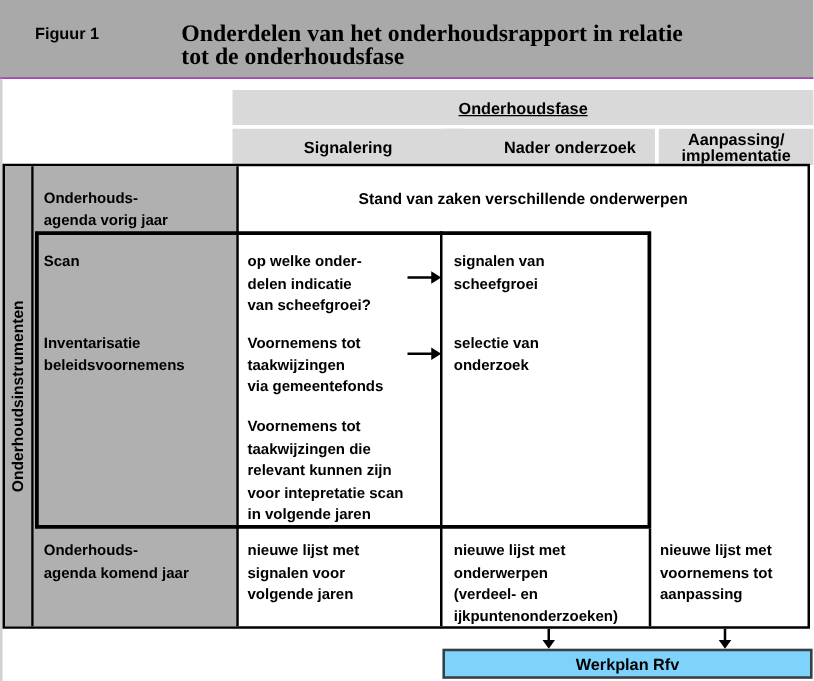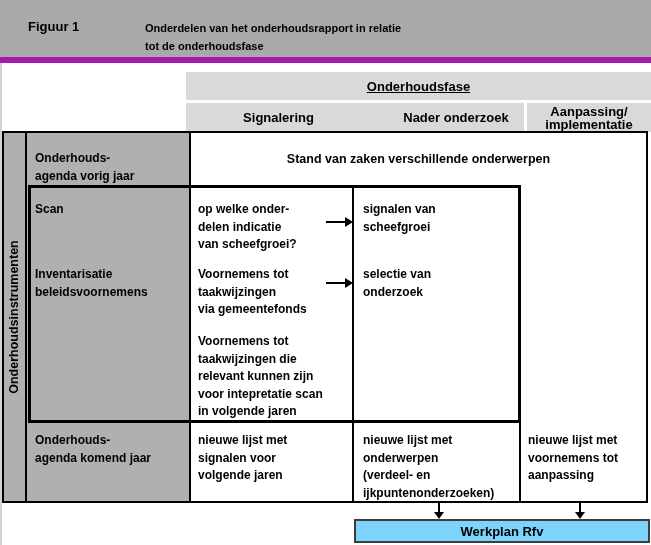--- a/index.html
+++ b/index.html
@@ -7,23 +7,23 @@
   #page {
     position:relative; width:651px; height:545px; overflow:hidden;
     background:#ffffff; color:#000;
     font-family:"Liberation Sans","DejaVu Sans",sans-serif; font-weight:700;
   }
   .abs { position:absolute; }
   .txt { white-space:pre-line; font-size:12px; line-height:17.5px; }
   .ctr { display:flex; align-items:center; justify-content:center; text-align:center; }
 
   
-  .title-band { left:0; top:0; width:651px; height:63px; background:#a9a9a9; border-bottom:6px solid #a21caf; }
+  .title-band { left:0; top:0; width:651px; height:63px; background:#a9a9a9; border-bottom:1px solid #a21caf; }
   .fig-label { left:28px; top:19px; font-size:13px; }
-  .fig-title { left:145px; top:19px; font-size:11px; line-height:18px; white-space:pre-line; }
+  .fig-title { left:145px; top:19px; font-size:19px; line-height:18px; white-space:pre-line;font-family:Liberation Serif, serif; }
   .page-edge { left:0; top:63px; width:2px; height:482px; background:#d2d2d2; }
 
   
   .band { background:#d9d9d9; font-size:13px; }
   .phase-band { left:186px; top:72px; width:465px; height:28px;text-decoration:underline; }
   .sub1 { left:186px; top:103px; width:185px; height:29px; }
   .sub2 { left:356px; top:103px; width:168px; height:29px;padding-left:32px; }
   .sub3 { left:527px; top:103px; width:124px; height:29px; line-height:13px; white-space:pre-line; }
 
   

